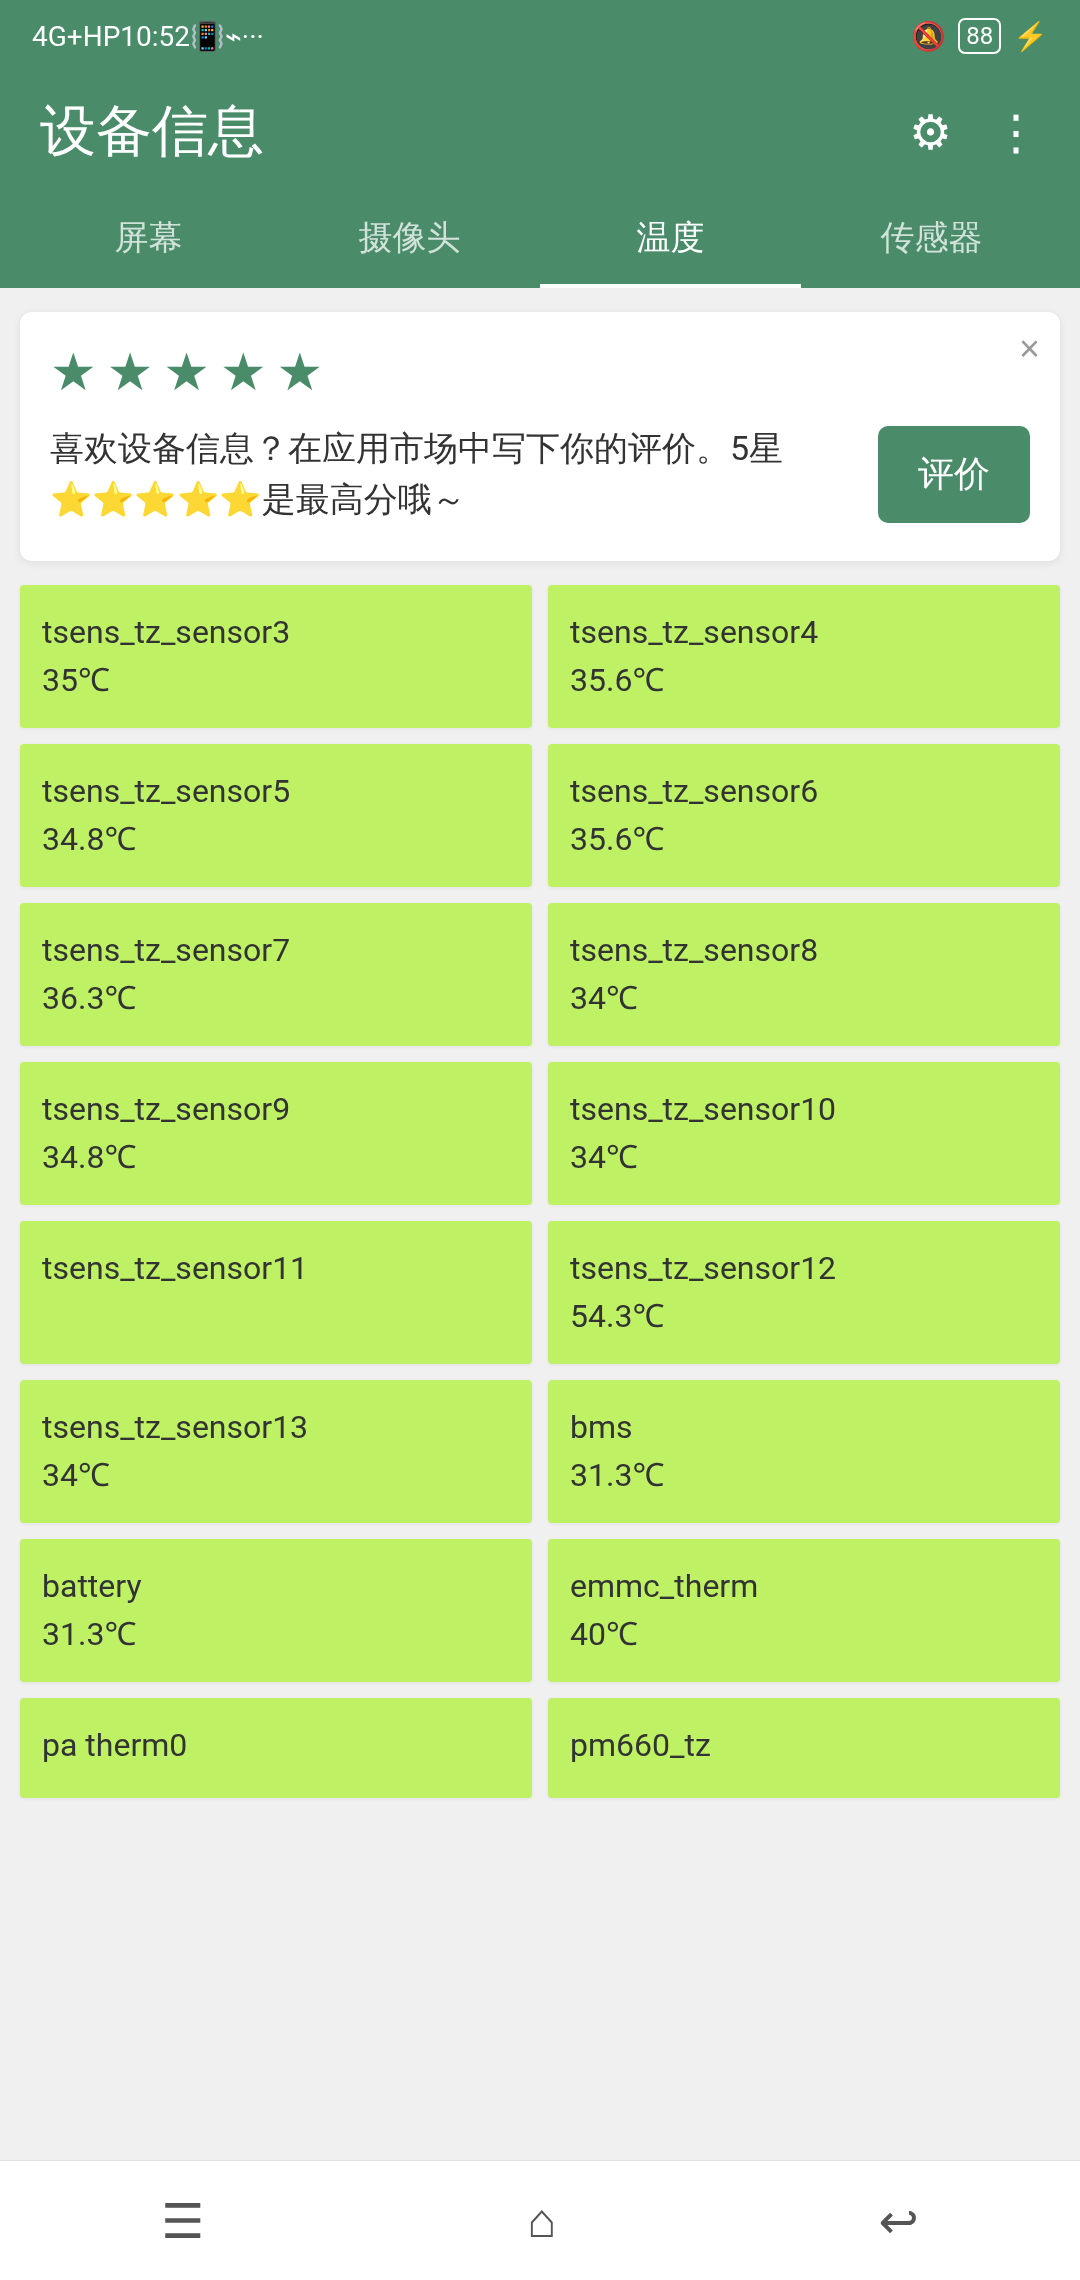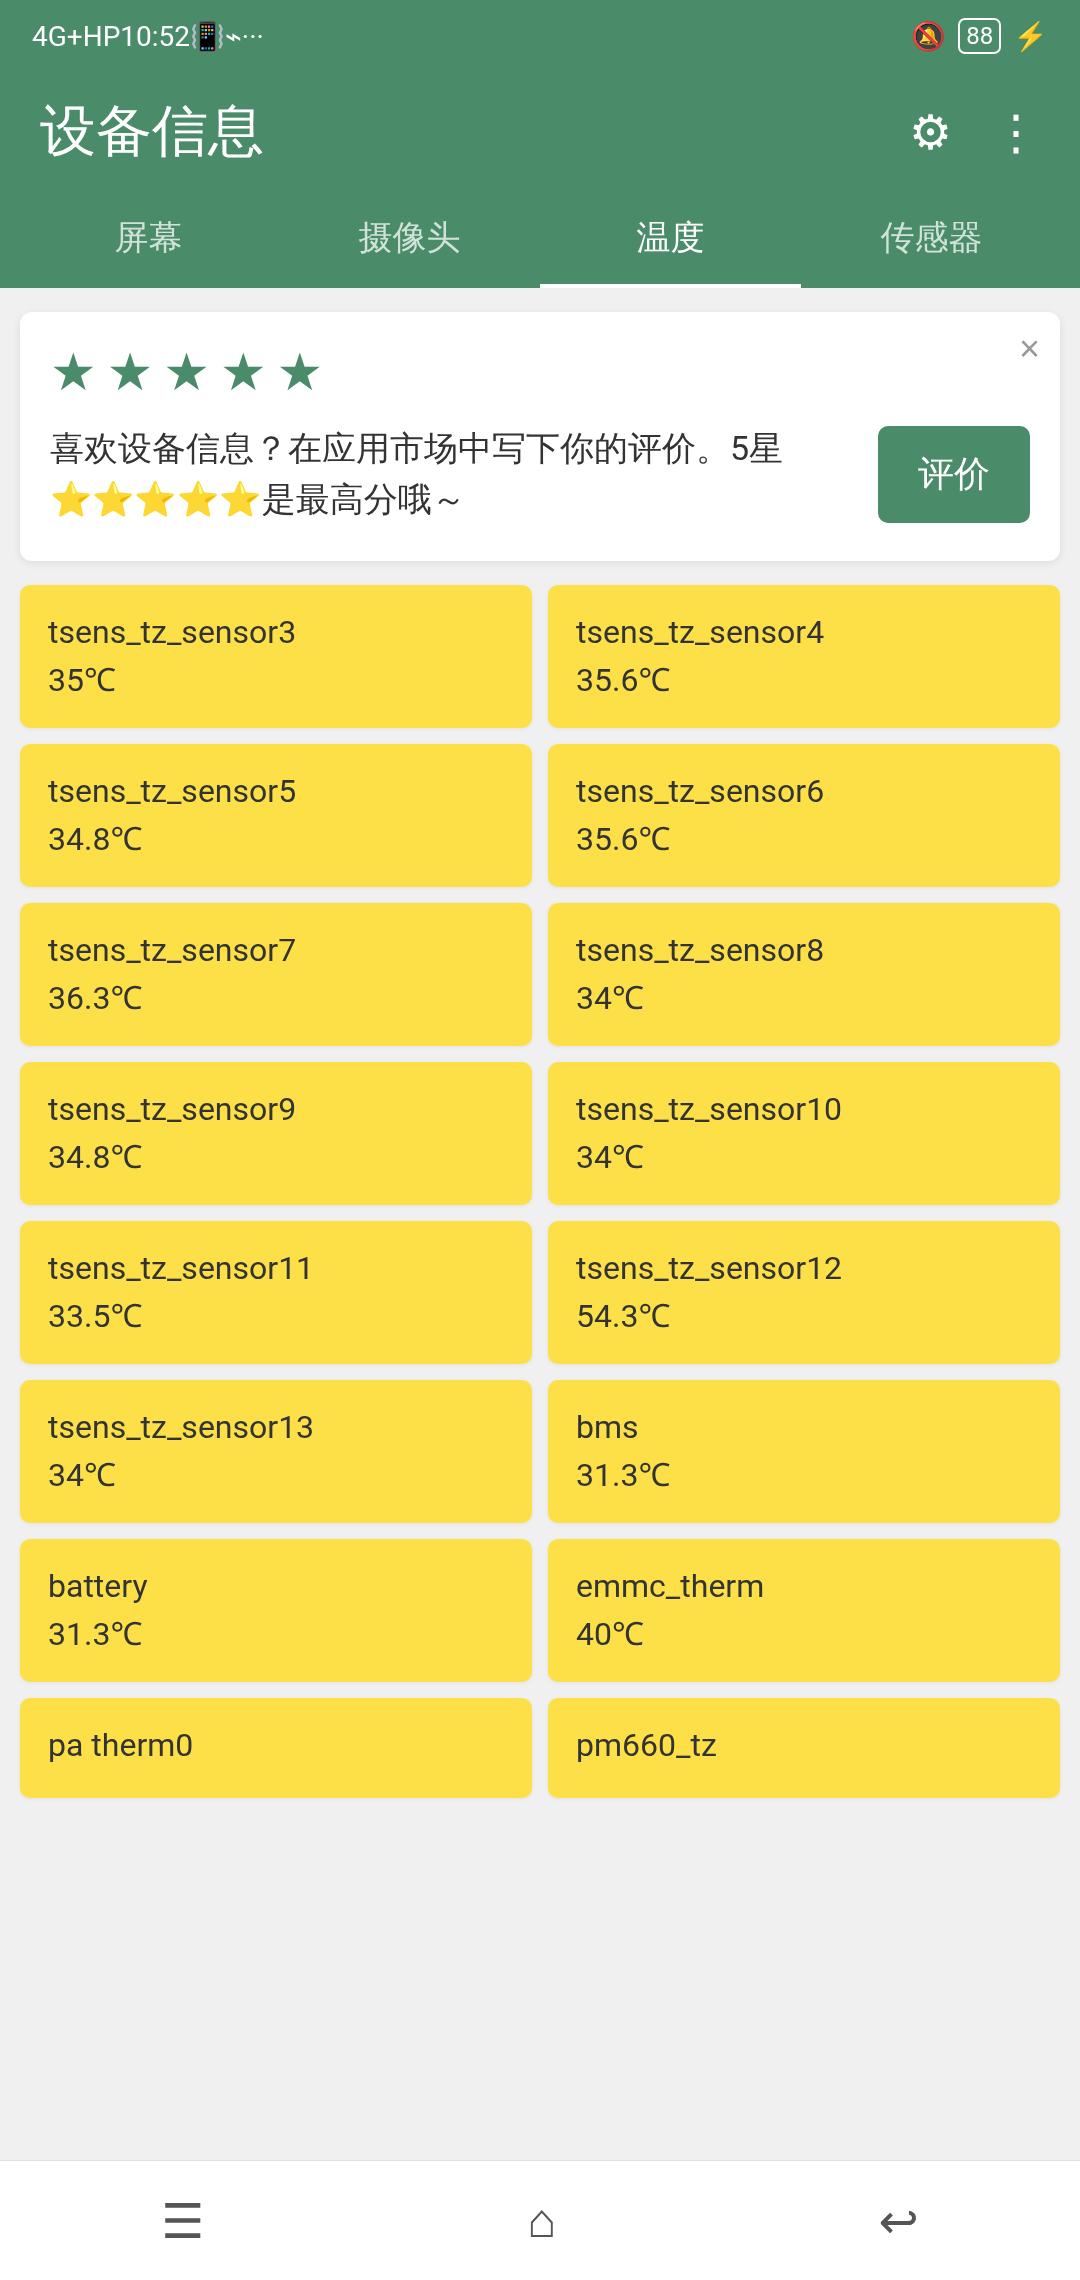--- a/index.html
+++ b/index.html
@@ -140,23 +140,23 @@
 
     
     .sensor-grid {
       display: grid;
       grid-template-columns: 1fr 1fr;
       gap: 16px;
       padding: 0 20px;
       margin-top: 8px;
     }
     .sensor-card {
-      background: #fde047;
-      border-radius: 10px;
-      padding: 28px 28px;
+      background: #bef264;
+      border-radius: 4px;
+      padding: 28px 22px;
       box-shadow: 0 1px 4px rgba(0,0,0,0.06);
     }
     .sensor-name {
       font-size: 32px;
       color: #333;
       margin-bottom: 6px;
     }
     .sensor-temp {
       font-size: 32px;
       color: #333;
@@ -275,21 +275,20 @@
       <div class="sensor-card">
       <div class="sensor-name">tsens_tz_sensor9</div>
       <div class="sensor-temp">34.8℃</div>
     </div>
       <div class="sensor-card">
       <div class="sensor-name">tsens_tz_sensor10</div>
       <div class="sensor-temp">34℃</div>
     </div>
       <div class="sensor-card">
       <div class="sensor-name">tsens_tz_sensor11</div>
-      <div class="sensor-temp">33.5℃</div>
     </div>
       <div class="sensor-card">
       <div class="sensor-name">tsens_tz_sensor12</div>
       <div class="sensor-temp">54.3℃</div>
     </div>
       <div class="sensor-card">
       <div class="sensor-name">tsens_tz_sensor13</div>
       <div class="sensor-temp">34℃</div>
     </div>
       <div class="sensor-card">

